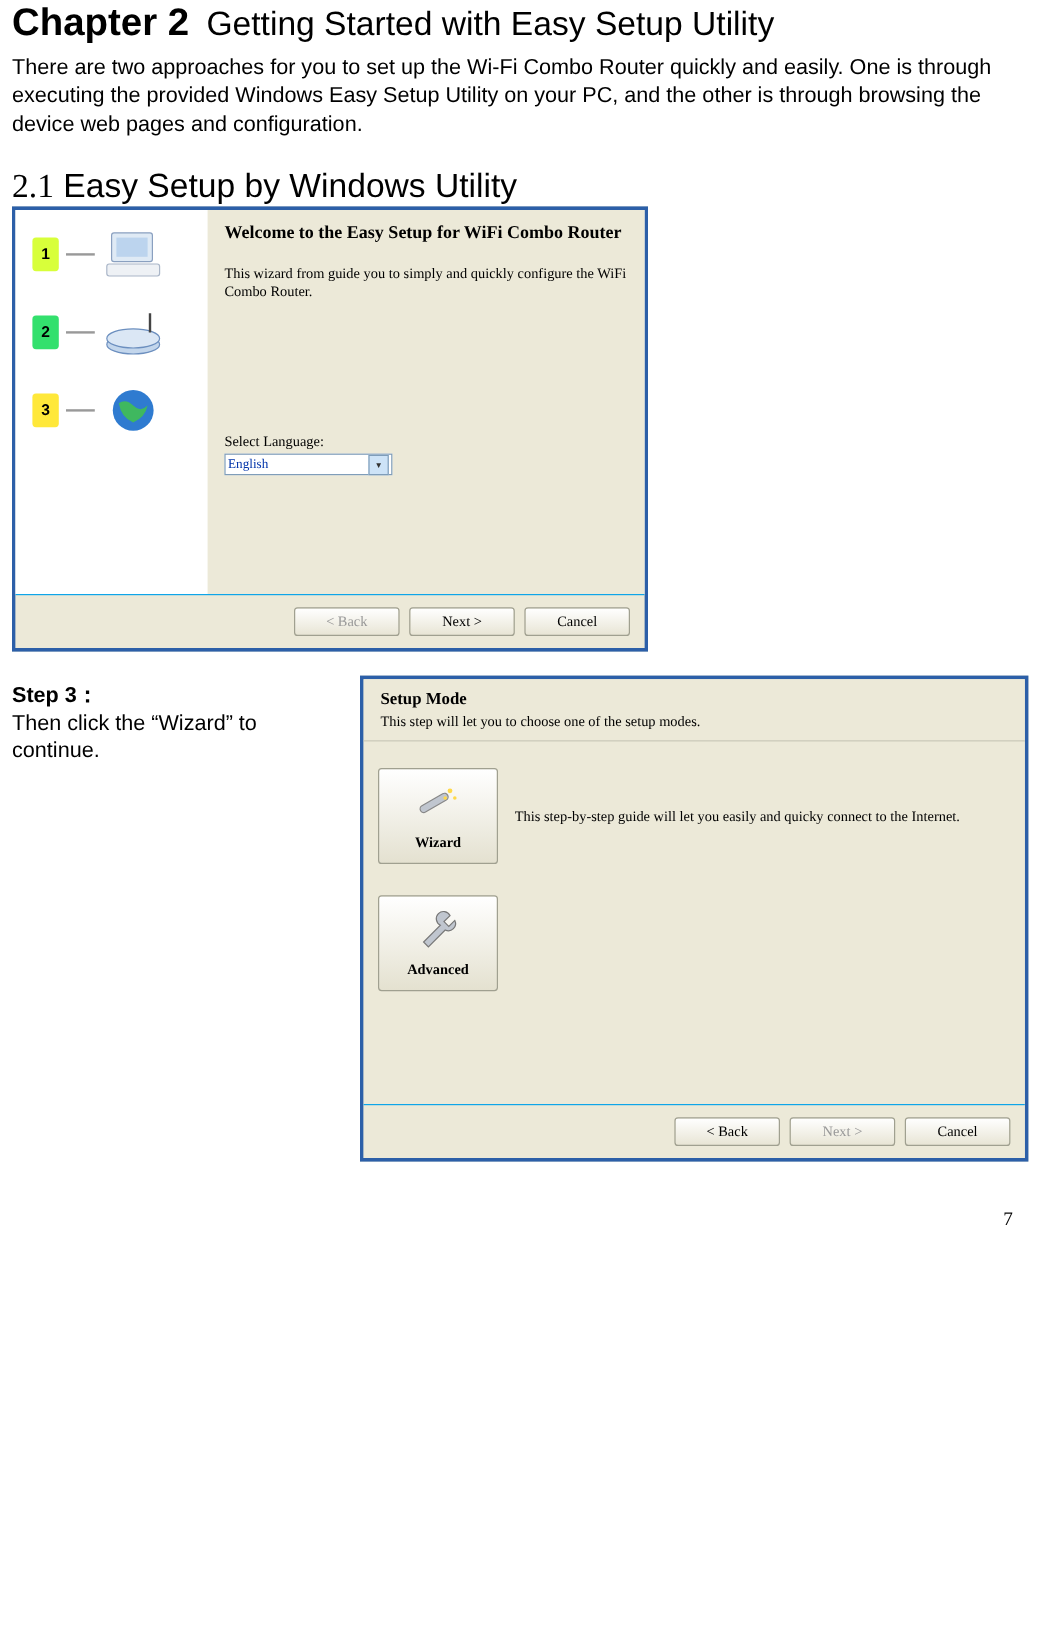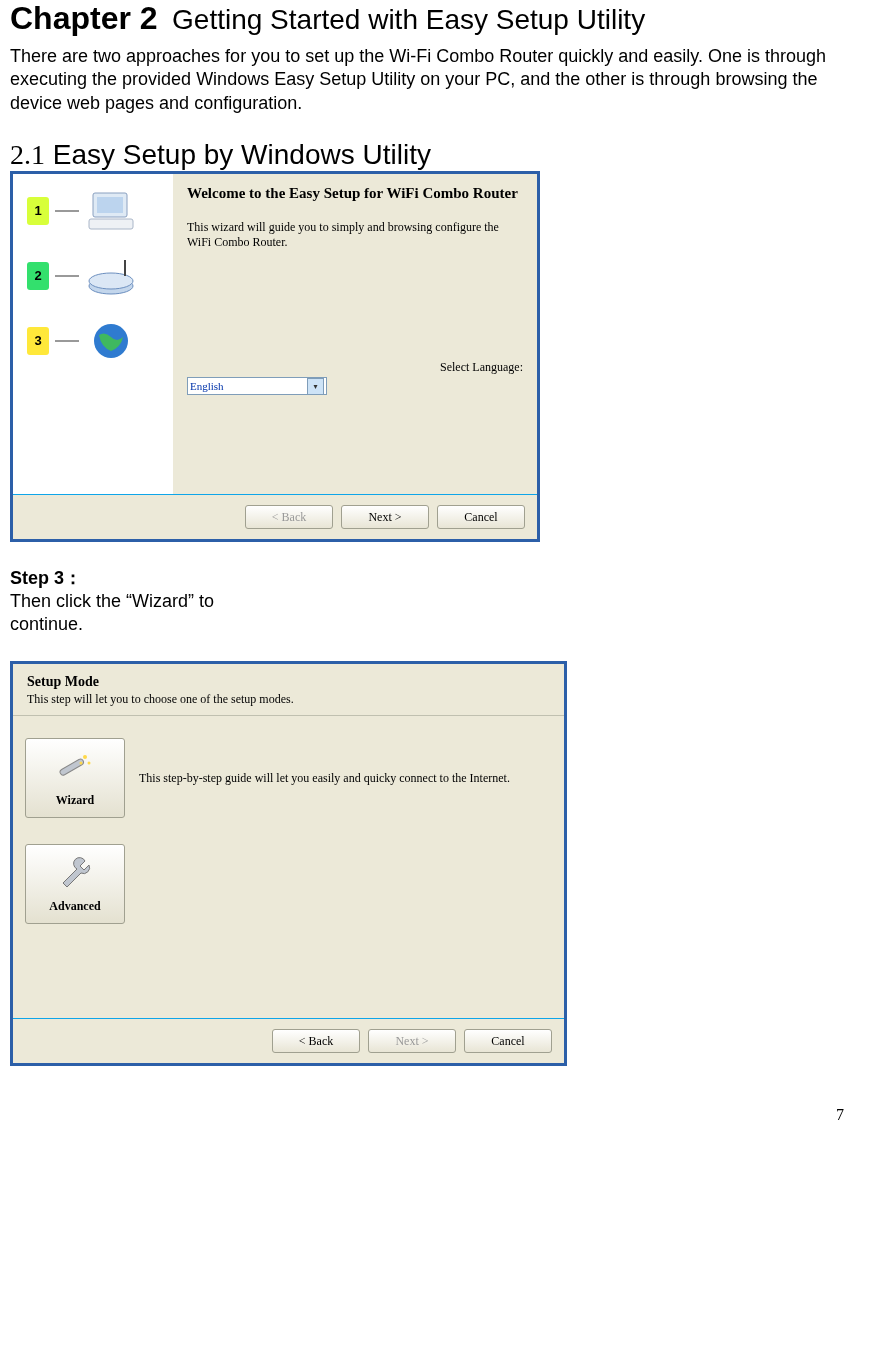--- a/index.html
+++ b/index.html
@@ -129,21 +129,20 @@
   .welcome-desc {
     font-family: "Times New Roman", serif;
     font-size: 12px;
     margin-top: 18px;
     line-height: 1.25;
   }
   .lang-block {
     margin-top: 110px;
     font-family: "Times New Roman", serif;
     font-size: 12px;
-    text-align: right;
   }
   .lang-select {
     margin-top: 2px;
     width: 140px;
     border: 1px solid #7f9db9;
     background: #fff;
     font-size: 11px;
     color: #0033aa;
     padding: 1px 2px;
     display:flex;
@@ -297,40 +296,40 @@
               <div class="step-icon">
                 <svg width="40" height="40" viewBox="0 0 40 40">
                   <circle cx="20" cy="20" r="17" fill="#2f7bd0"></circle>
                   <path d="M8 14 Q14 10 20 16 Q26 22 32 16 Q30 26 20 30 Q10 26 8 14" fill="#3fb85f"></path>
                 </svg>
               </div>
             </div>
           </div>
           <div class="content-pane">
             <div class="welcome-title">Welcome to the Easy Setup for WiFi Combo Router</div>
-            <div class="welcome-desc">This wizard will guide you to simply and browsing configure the WiFi Combo Router.</div>
+            <div class="welcome-desc">This wizard from guide you to simply and quickly configure the WiFi Combo Router.</div>
             <div class="lang-block">
               <div>Select Language:</div>
               <div class="lang-select">
                 <span>English</span>
                 <span class="arrow">▾</span>
               </div>
             </div>
           </div>
         </div>
         <div class="dialog-footer">
           <button class="win-btn" disabled="">&lt; Back</button>
           <button class="win-btn">Next &gt;</button>
           <button class="win-btn">Cancel</button>
         </div>
       </div>
     </div>
   </div>
 
-  <div class="row" style="margin-top:20px;flex-direction:column;">
+  <div class="row" style="margin-top:20px;">
     <div class="left-col" style="width:278px;">
       <div class="step-label">Step 3：</div>
       <div class="step-text">Then click the “Wizard” to continue.</div>
     </div>
     <div class="right-col">
       <div class="dialog2">
         <div class="d2-header">
           <div class="d2-title">Setup Mode</div>
           <div class="d2-sub">This step will let you to choose one of the setup modes.</div>
         </div>

